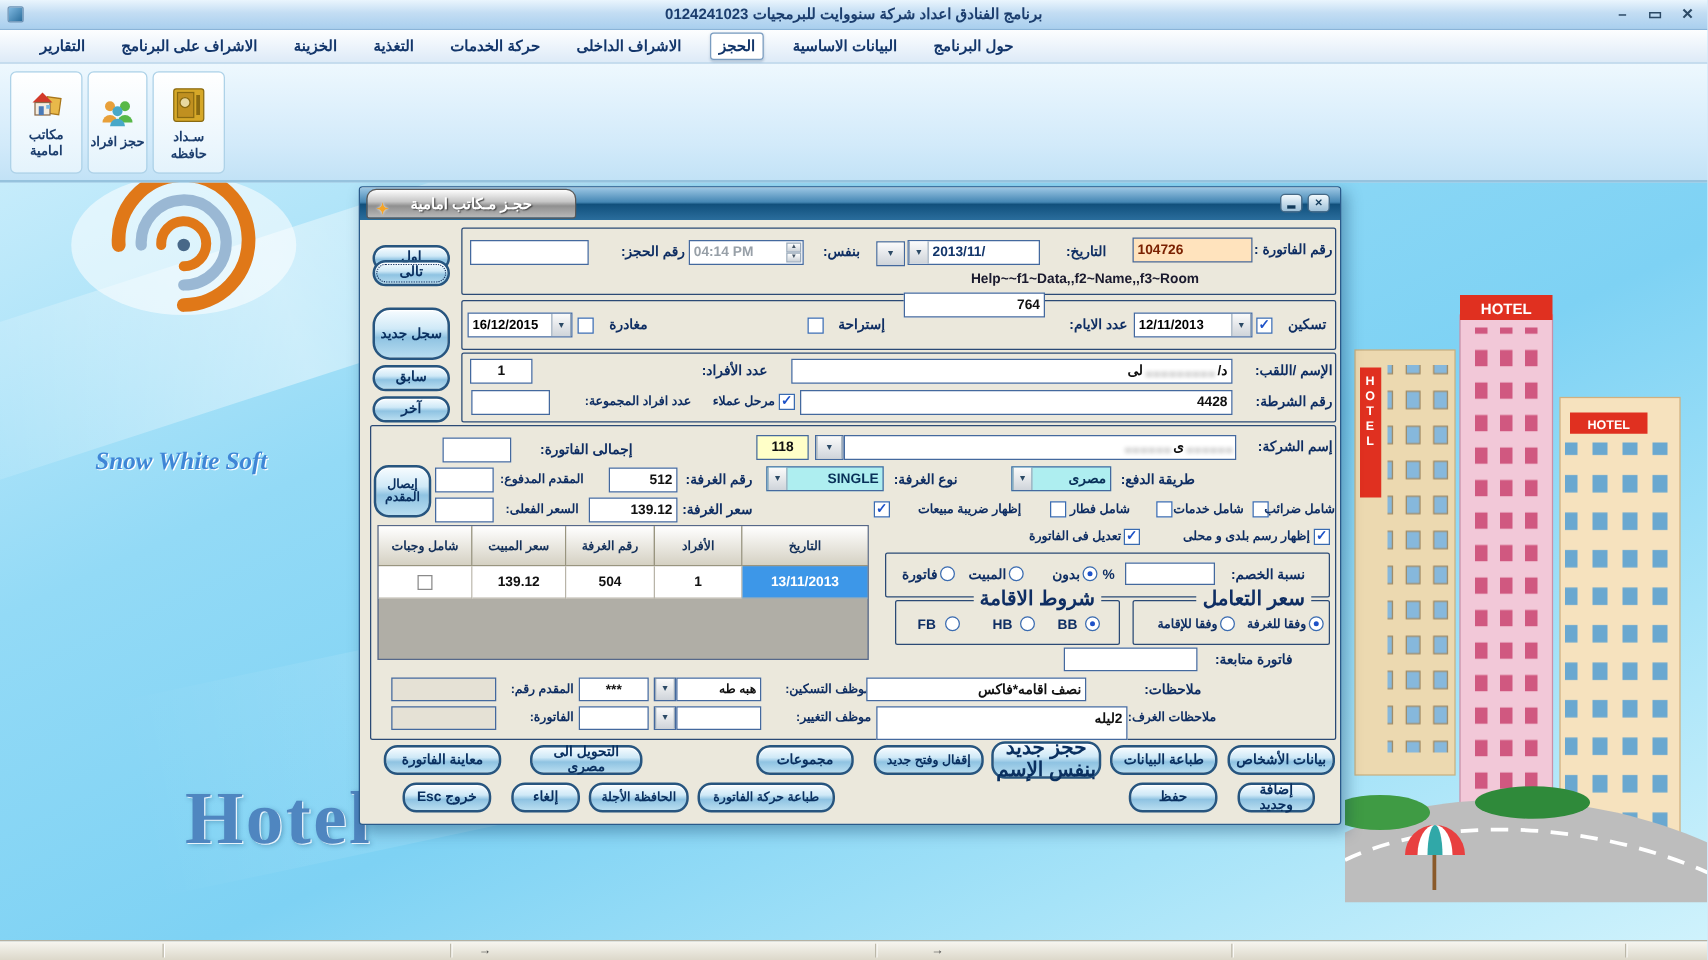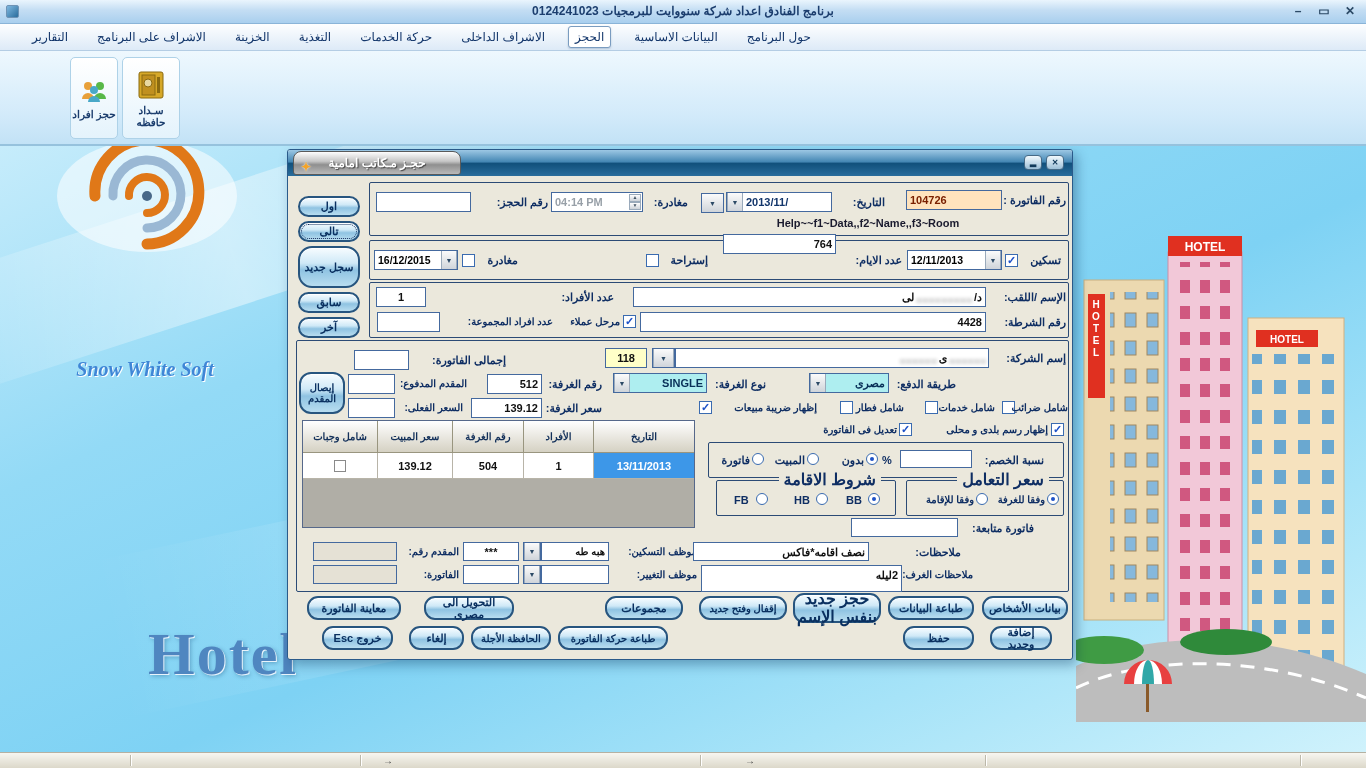--- a/index.html
+++ b/index.html
@@ -8,21 +8,21 @@
   
   #titlebar{position:absolute;left:0;top:0;width:1366px;height:24px;z-index:30;
     background:linear-gradient(180deg,#eaf5fd 0%,#c3ddf3 45%,#a9cfee 100%);border-bottom:1px solid #8ab4d8}
   #title-text{position:absolute;left:0;right:0;top:4px;text-align:center;font-size:12px;font-weight:bold;color:#1c3e6e;direction:rtl}
   .winctl{position:absolute;top:2px;width:24px;height:18px;text-align:center;font-size:12px;font-weight:bold;color:#2c4a66;line-height:18px;cursor:default}
   #app-icon{position:absolute;left:6px;top:5px;width:13px;height:13px;border:1px solid #6e93b5;border-radius:2px;
     background:linear-gradient(135deg,#7fb8e0 0%,#2a6d9c 100%)}
   
   #menubar{position:absolute;left:0;top:24px;width:1366px;height:27px;z-index:30;
     background:linear-gradient(180deg,#fdfeff 0%,#ddeaf7 100%);border-bottom:1px solid #b4cde4;display:flex;align-items:center;padding-left:26px;gap:17px}
-  .mitem{font-size:12px;font-weight:normal;color:#13366b;white-space:nowrap;padding:3px 6px;direction:rtl}
+  .mitem{font-size:12px;font-weight:bold;color:#13366b;white-space:nowrap;padding:3px 6px;direction:rtl}
   .mitem.active{background:#ffffff;border:1px solid #7a9cc0;border-radius:3px;box-shadow:inset 0 1px 0 #fff,0 1px 2px rgba(40,80,120,.25)}
   
   #toolbar{position:absolute;left:0;top:51px;width:1366px;height:95px;z-index:30;
     background:linear-gradient(180deg,#eef8fe 0%,#d2eafa 70%,#c2e2f6 100%);border-bottom:2px solid #96c2dd}
   .toolbtn{position:absolute;top:6px;height:82px;border:1px solid #aed2e8;border-radius:5px;
     background:linear-gradient(180deg,#ffffff 0%,#e4f3fc 100%);display:flex;flex-direction:column;align-items:center;justify-content:center;gap:3px;
     color:#1c3e6e;font-size:10.5px;font-weight:bold;text-align:center;direction:rtl}
   
   #desktop{position:absolute;left:0;top:146px;width:1366px;height:606px;overflow:hidden;z-index:1;
     background:linear-gradient(155deg,#c6ecfb 0%,#93daf6 28%,#7ed2f4 55%,#a6e3f8 78%,#cff2fc 100%)}
@@ -98,20 +98,30 @@
   <span class="mitem">الخزينة</span>
   <span class="mitem">التغذية</span>
   <span class="mitem">حركة الخدمات</span>
   <span class="mitem">الاشراف الداخلى</span>
   <span class="mitem active">الحجز</span>
   <span class="mitem">البيانات الاساسية</span>
   <span class="mitem">حول البرنامج</span>
 </div>
 
 <div id="toolbar">
+  <div class="toolbtn" style="left:8px;width:58px">
+    <svg width="28" height="28" viewBox="0 0 28 28">
+      <rect x="14" y="8" width="11" height="13" fill="#e8b84a" stroke="#a8761a" transform="rotate(8 19 14)"></rect>
+      <polygon points="3,12 11,4 19,12" fill="#d23a2a"></polygon>
+      <rect x="5" y="12" width="12" height="10" fill="#f4ede0" stroke="#8a6a4a"></rect>
+      <rect x="8" y="15" width="4" height="7" fill="#4a7ab8"></rect>
+      <rect x="14" y="14" width="3" height="3" fill="#7ab8e0"></rect>
+    </svg>
+    <span>مكاتب امامية</span>
+  </div>
   <div class="toolbtn" style="left:70px;width:48px">
     <svg width="28" height="28" viewBox="0 0 28 28">
       <circle cx="8" cy="9" r="4" fill="#e8a03a"></circle>
         <path d="M2,22 a6,6 0 0 1 12,0 z" fill="#e8a03a"></path>
       <circle cx="20" cy="9" r="4" fill="#58b848"></circle>
         <path d="M14,22 a6,6 0 0 1 12,0 z" fill="#58b848"></path>
       <circle cx="14" cy="13" r="4" fill="#48a8c8"></circle>
         <path d="M8,25 a6,6 0 0 1 12,0 z" fill="#48a8c8"></path>
     </svg>
     <span>حجز افراد</span>
@@ -181,36 +191,36 @@
   <div id="dlg-titlebar">
     <div id="dlg-tab">
       <span id="dlg-tab-icon">✦</span>
       <span>حجـز مـكاتب امامية</span>
     </div>
     <span class="dlgctl" style="right:30px">▂</span>
     <span class="dlgctl" style="right:8px">✕</span>
   </div>
 
   <div class="pill" style="left:10px;top:46px;width:62px;height:21px">اول</div>
-  <div class="pill focus" style="left:10px;top:71px;width:62px;height:21px">تالى</div>
+  <div class="pill focus" style="left:10px;top:58px;width:62px;height:21px">تالى</div>
   <div class="pill" style="left:10px;top:96px;width:62px;height:42px;border-radius:14px">سجل جديد</div>
   <div class="pill" style="left:10px;top:142px;width:62px;height:21px">سابق</div>
   <div class="pill" style="left:10px;top:167px;width:62px;height:21px">آخر</div>
 
   <div class="grp" style="left:81px;top:32px;width:700px;height:54px"></div>
   <div class="box lt" style="left:88px;top:42px;width:95px"></div>
   <span class="lbl" style="left:186px;top:42px;width:74px">رقم الحجز:</span>
   <div class="box lt" style="left:263px;top:42px;width:92px;color:#98a0a8">
     <span>04:14 PM</span>
     <span class="spin">
         <b>▲</b>
         <b>▼</b>
       </span>
   </div>
-  <span class="lbl" style="left:358px;top:42px;width:42px">مغادرة:</span>
+  <span class="lbl" style="left:358px;top:42px;width:42px">بنفس:</span>
   <div class="cmb" style="left:413px;top:43px;width:23px;background:#e5e1d5">
     <span class="arr" style="border:none;width:100%">▼</span>
   </div>
   <div class="cmb" style="left:438px;top:42px;width:106px">
     <span class="arr">▼</span>
     <span class="txt lt" style="color:#13366b">2013/11/</span>
   </div>
   <span class="lbl" style="left:549px;top:42px;width:48px">التاريخ:</span>
   <div class="box tan lt" style="left:618px;top:40px;width:96px">104726</div>
   <span class="lbl" style="left:718px;top:40px;width:60px">رقم الفاتورة :</span>

